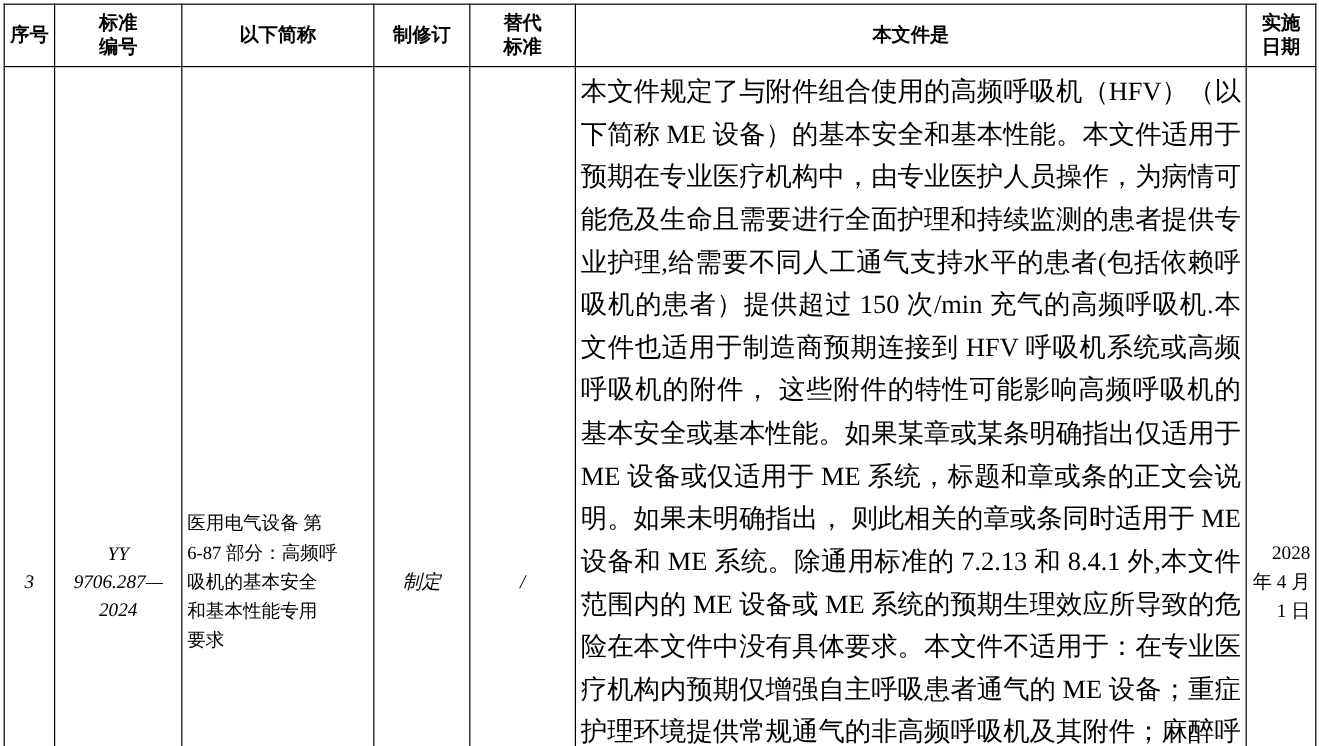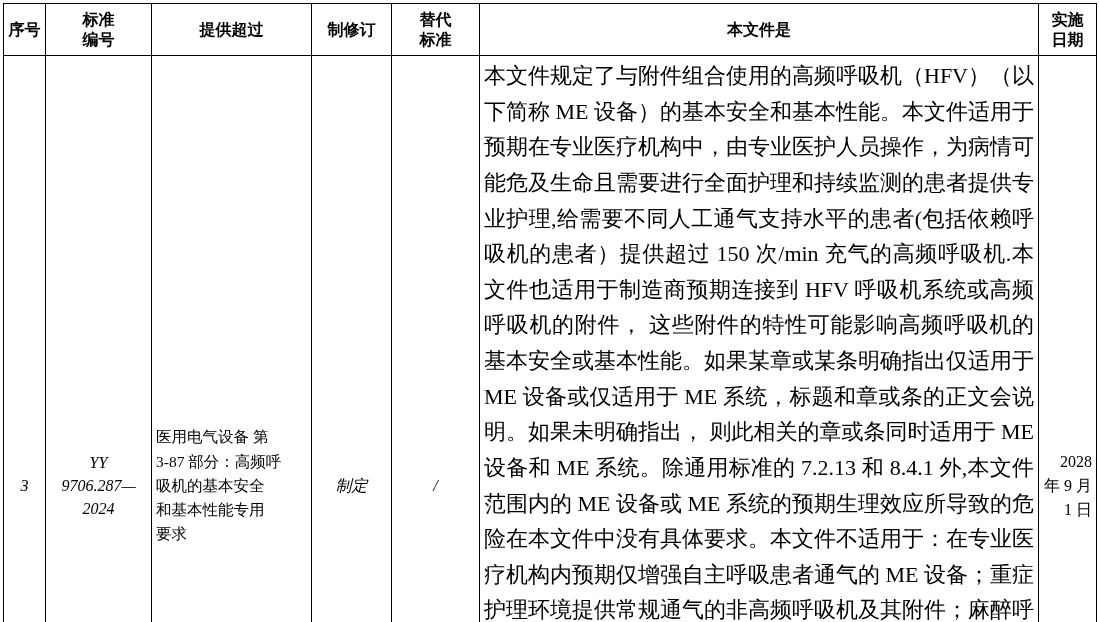--- a/index.html
+++ b/index.html
@@ -94,21 +94,21 @@
     <thead>
       <tr>
         <th>
           <span class="hdr-line">序号</span>
         </th>
         <th>
           <span class="hdr-line">标准</span>
           <span class="hdr-line">编号</span>
         </th>
         <th>
-          <span class="hdr-line">提供超过</span>
+          <span class="hdr-line">以下简称</span>
         </th>
         <th>
           <span class="hdr-line">制修订</span>
         </th>
         <th>
           <span class="hdr-line">替代</span>
           <span class="hdr-line">标准</span>
         </th>
         <th>
           <span class="hdr-line">本文件是</span>
@@ -122,31 +122,31 @@
     <tbody>
       <tr>
         <td class="cell-center">3</td>
         <td class="cell-center">
           <span class="hdr-line">YY</span>
           <span class="hdr-line">9706.287—</span>
           <span class="hdr-line">2024</span>
         </td>
         <td class="cell-name">
           <span class="hdr-line">医用电气设备  第</span>
-          <span class="hdr-line">3-87 部分：高频呼</span>
+          <span class="hdr-line">6-87 部分：高频呼</span>
           <span class="hdr-line">吸机的基本安全</span>
           <span class="hdr-line">和基本性能专用</span>
           <span class="hdr-line">要求</span>
         </td>
         <td class="cell-center">制定</td>
         <td class="cell-center">/</td>
         <td class="cell-scope">
           <span class="scope-text">本文件规定了与附件组合使用的高频呼吸机（HFV）（以下简称 ME 设备）的基本安全和基本性能。本文件适用于预期在专业医疗机构中，由专业医护人员操作，为病情可能危及生命且需要进行全面护理和持续监测的患者提供专业护理,给需要不同人工通气支持水平的患者(包括依赖呼吸机的患者）提供超过 150 次/min 充气的高频呼吸机.本文件也适用于制造商预期连接到 HFV 呼吸机系统或高频呼吸机的附件， 这些附件的特性可能影响高频呼吸机的基本安全或基本性能。如果某章或某条明确指出仅适用于 ME 设备或仅适用于 ME 系统，标题和章或条的正文会说明。如果未明确指出， 则此相关的章或条同时适用于 ME 设备和 ME 系统。除通用标准的 7.2.13 和 8.4.1 外,本文件范围内的 ME 设备或 ME 系统的预期生理效应所导致的危险在本文件中没有具体要求。本文件不适用于：在专业医疗机构内预期仅增强自主呼吸患者通气的 ME 设备；重症护理环境提供常规通气的非高频呼吸机及其附件；麻醉呼吸机及其附件；用于紧急医疗服务环境的呼吸机及其附件；依赖患者呼吸机使用的家用呼吸机及其附件；用于呼吸功能障碍和呼吸功能不全的呼吸支持设备及其附件；睡眠呼吸暂停呼吸治疗设备及其附件；双水平气道正压通气（bi-level PAP）ME 设备；持续气道正压通气（CPAP）ME 设备；高流量呼吸治疗设备及其附件；铁甲和“铁肺”通气设备。本文件是 GB 9706 系列标准中的一个专用标准。</span>
         </td>
         <td class="cell-date">
           <span class="hdr-line">2028</span>
-          <span class="hdr-line">年 9 月</span>
+          <span class="hdr-line">年 4 月</span>
           <span class="hdr-line">1 日</span>
         </td>
       </tr>
     </tbody>
   </table>
 </div>
 
 </body></html>

